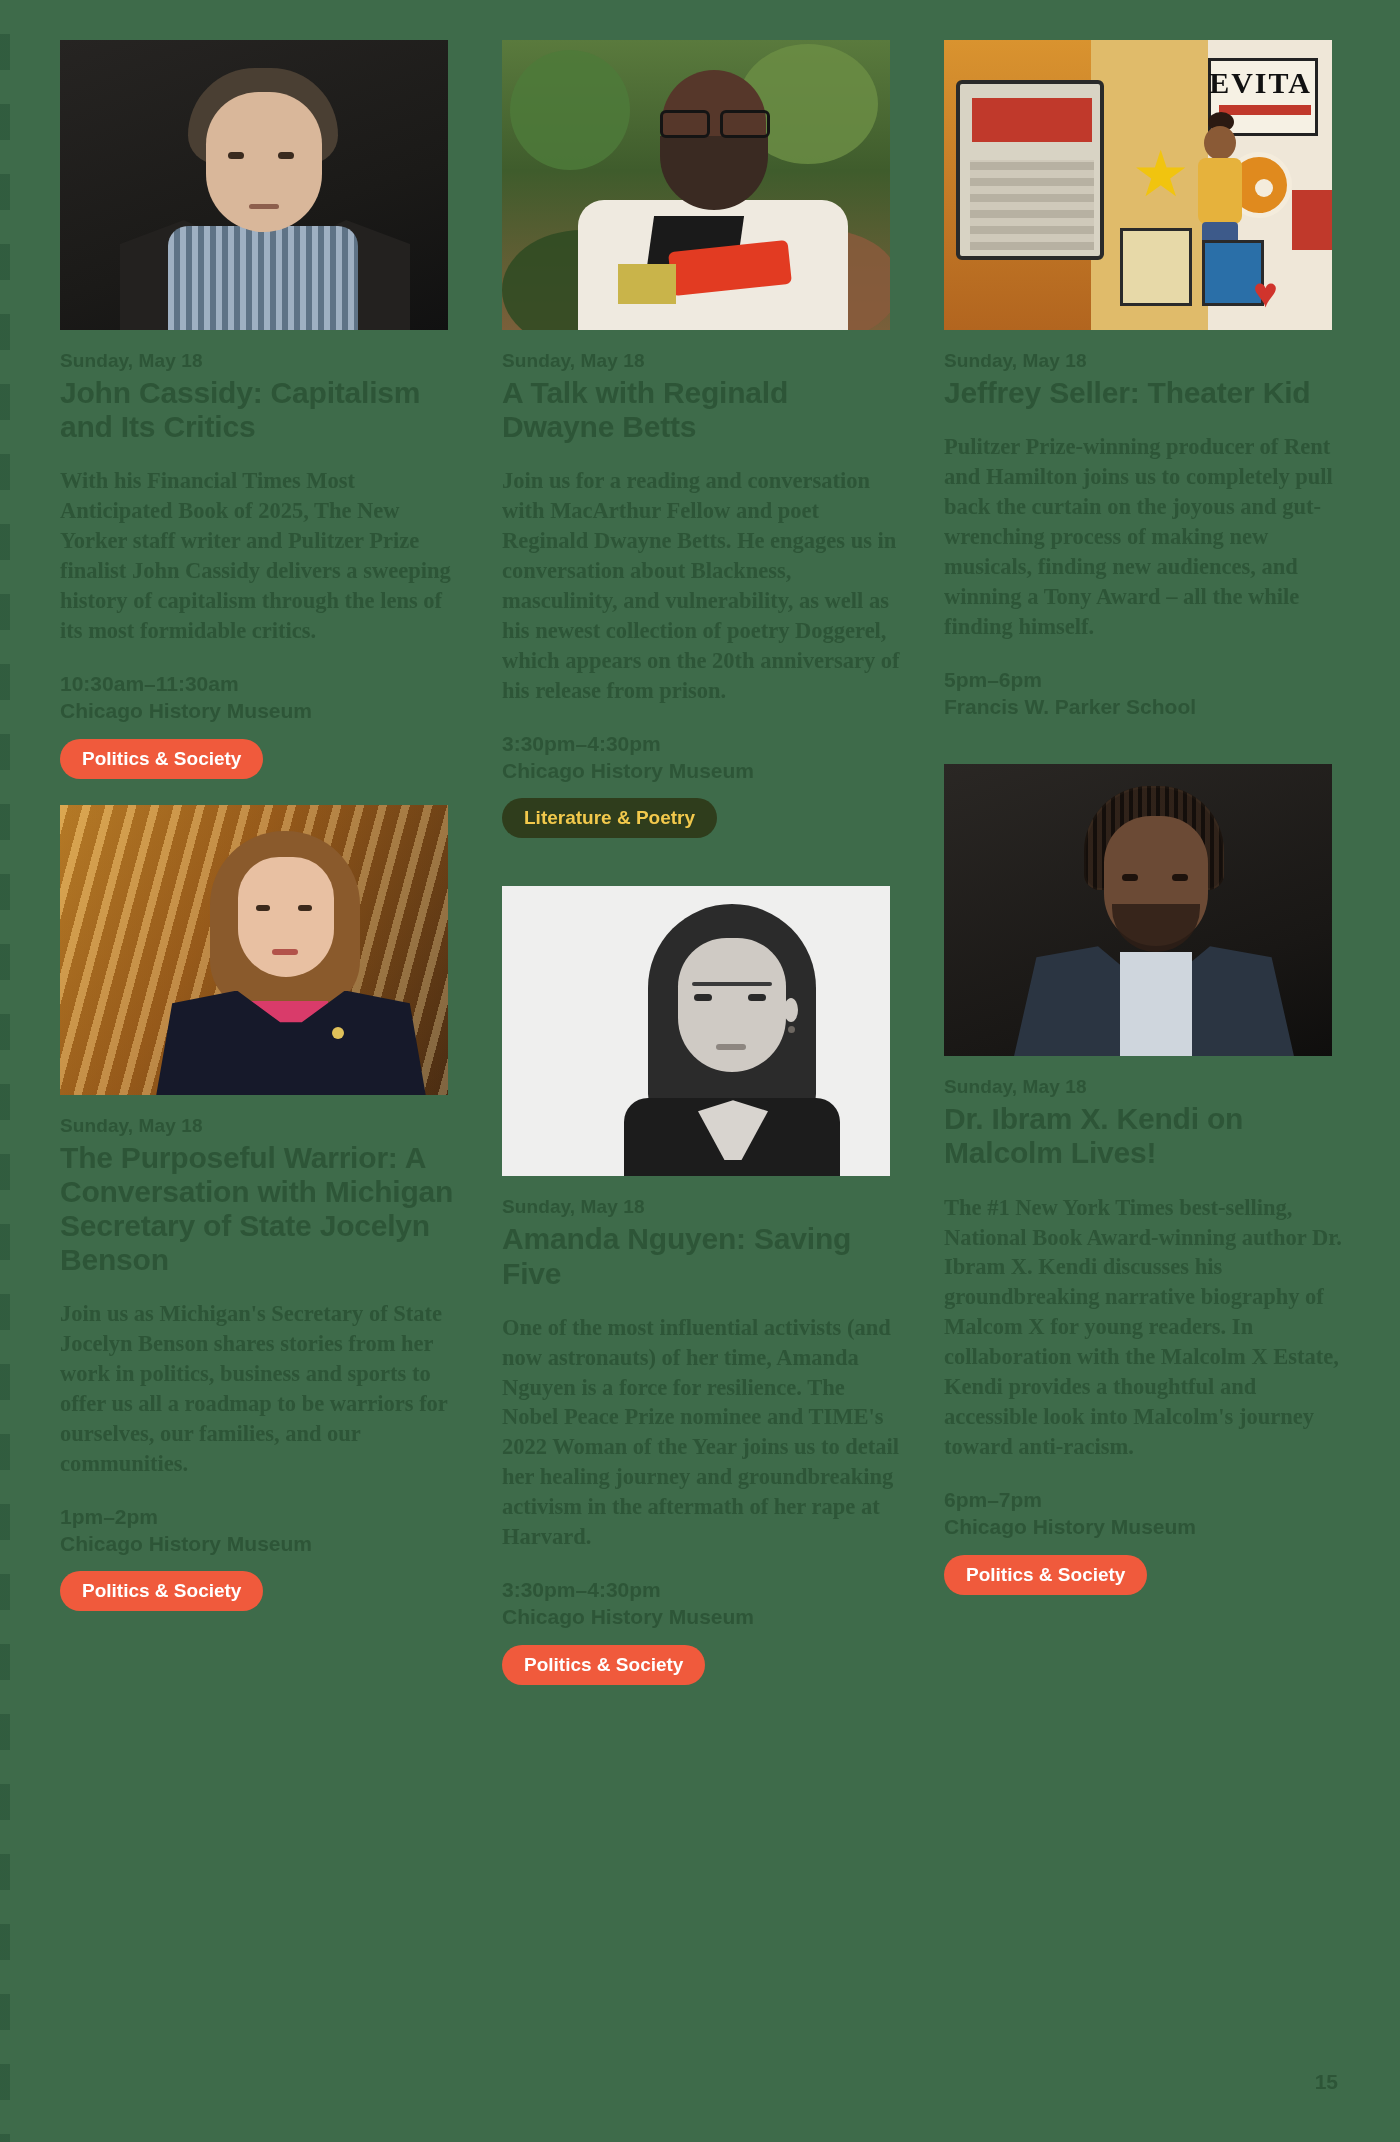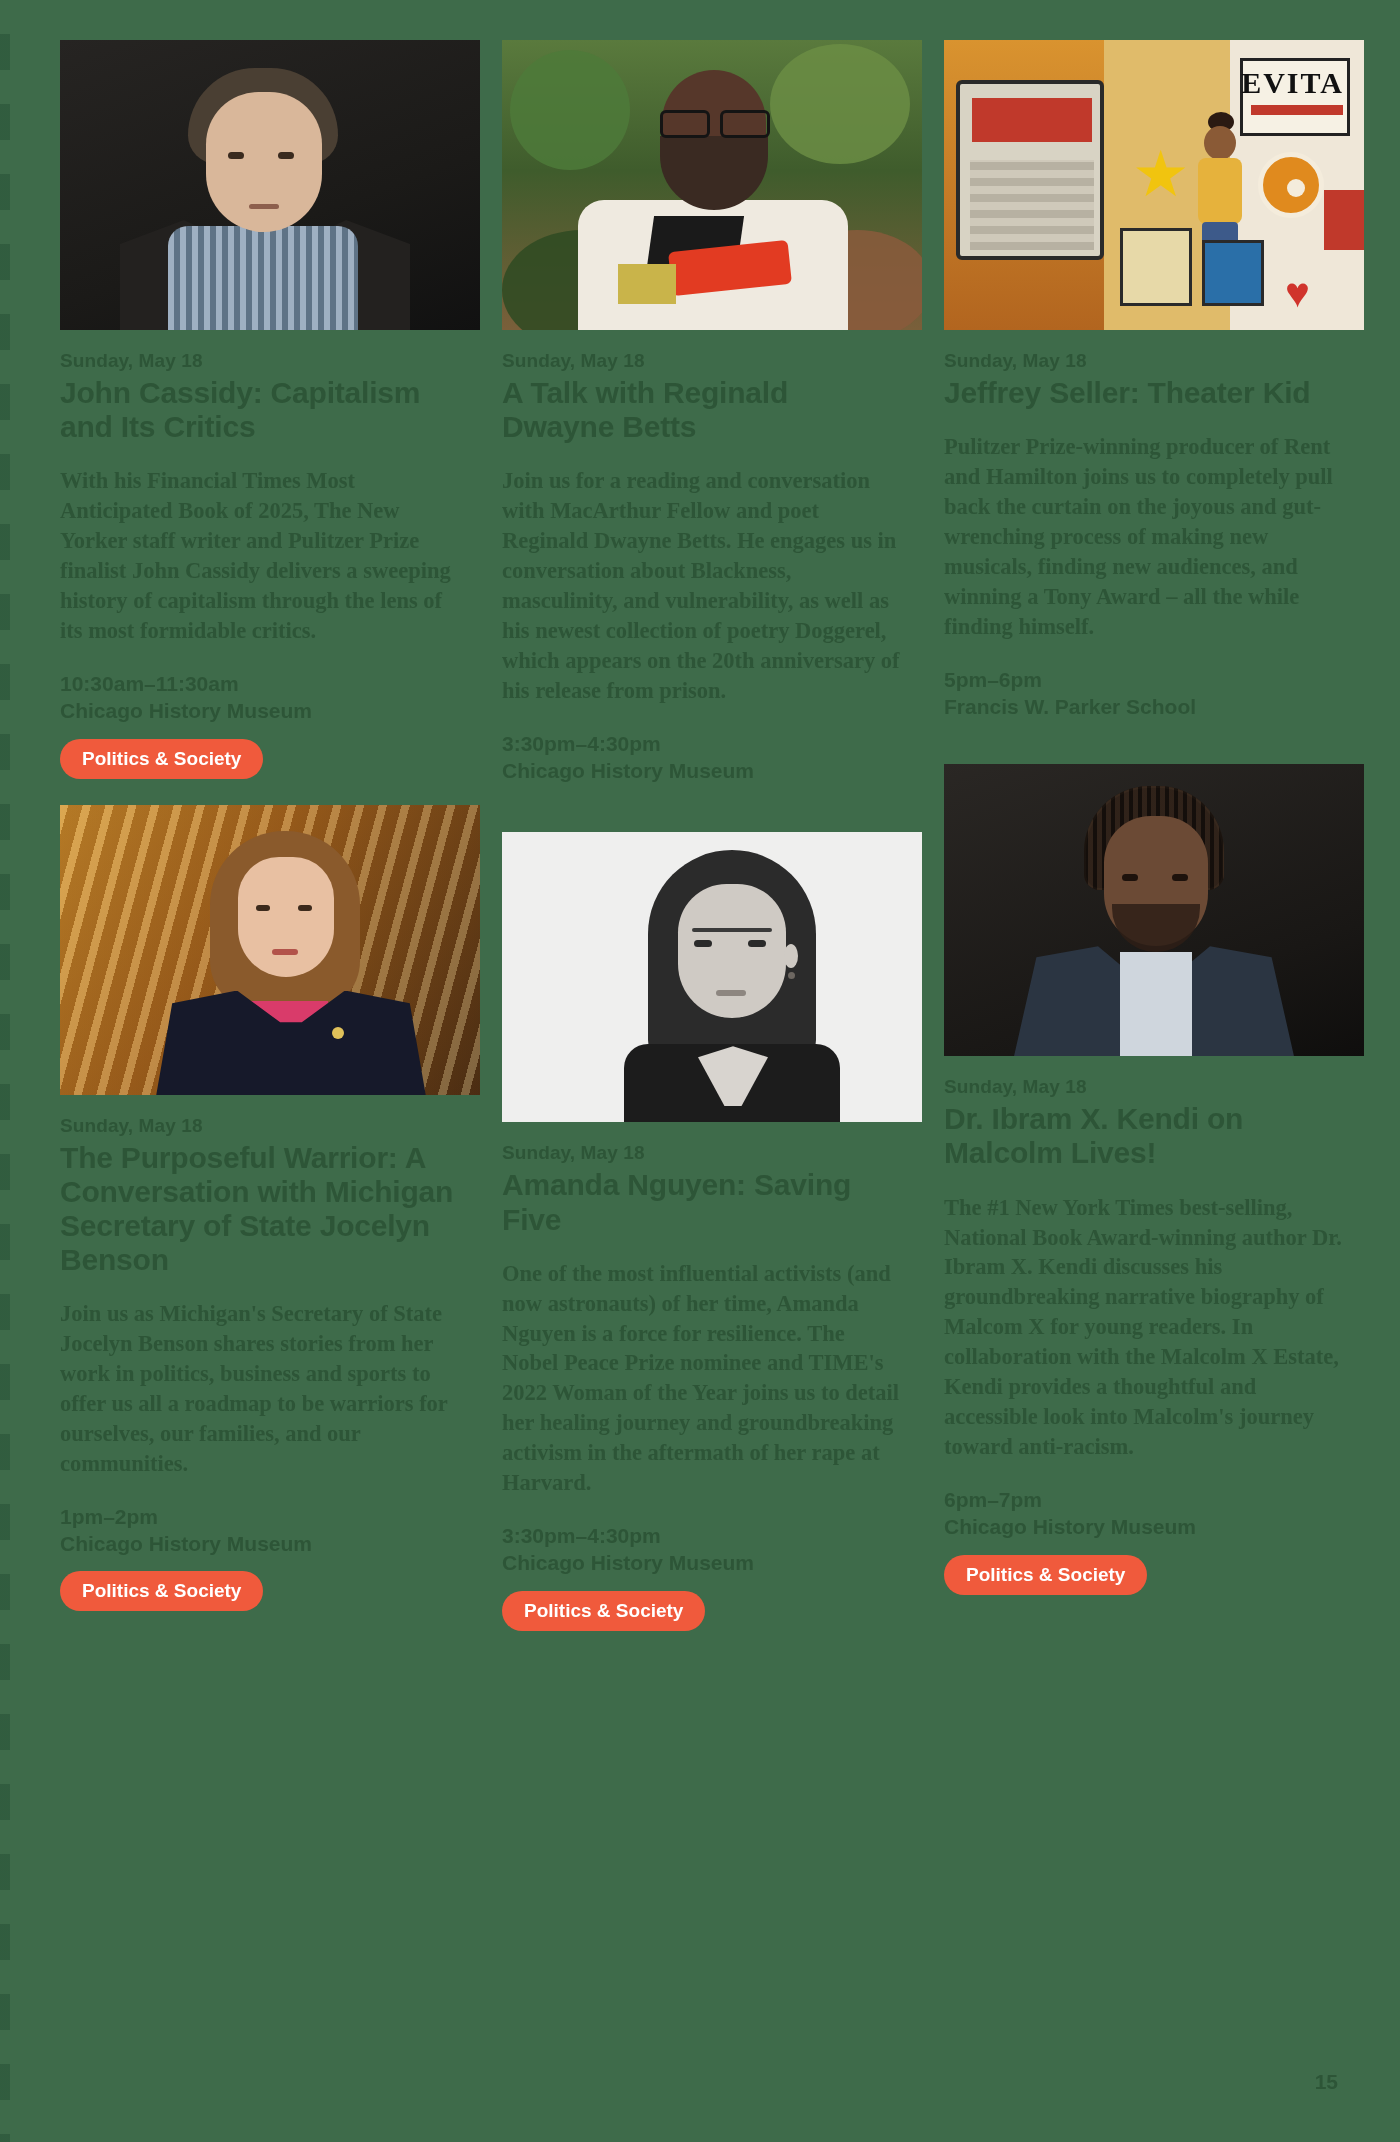--- a/index.html
+++ b/index.html
@@ -32,21 +32,21 @@
     left: 60px;
     top: 40px;
     width: 1285px;
     display: grid;
     grid-template-columns: 400px 400px 400px;
     column-gap: 42px;
   }
   .col { display: flex; flex-direction: column; }
   .card { margin-bottom: 26px; }
   .thumb {
-    width: 420px;
+    width: 388px;
     height: 290px;
     overflow: hidden;
     position: relative;
     background: #222;
   }
   .thumb.tall { height: 292px; }
   .date {
     font-family: "Liberation Sans", sans-serif;
     font-size: 19px;
     font-weight: 700;
@@ -277,20 +277,23 @@
             <div class="head"></div>
               <div class="beard"></div>
               <div class="glasses"></div>
           </div>
         </div>
         <div class="date">Sunday, May 18</div>
         <div class="title">A Talk with Reginald Dwayne Betts</div>
         <div class="desc">Join us for a reading and conversation with MacArthur Fellow and poet Reginald Dwayne Betts. He engages us in conversation about Blackness, masculinity, and vulnerability, as well as his newest collection of poetry Doggerel, which appears on the 20th anniversary of his release from prison.</div>
         <div class="when">3:30pm–4:30pm</div>
         <div class="when" style="margin-top:0">Chicago History Museum</div>
+        <div class="tagwrap">
+          <span class="tag literature">Literature &amp; Poetry</span>
+        </div>
       </div>
 
       <div class="card" style="margin-top:22px">
         <div class="thumb">
           <div class="ph p-amanda">
             <div class="hair"></div>
               <div class="face"></div>
               <div class="brow"></div>
             <div class="eyeL"></div>
               <div class="eyeR"></div>

